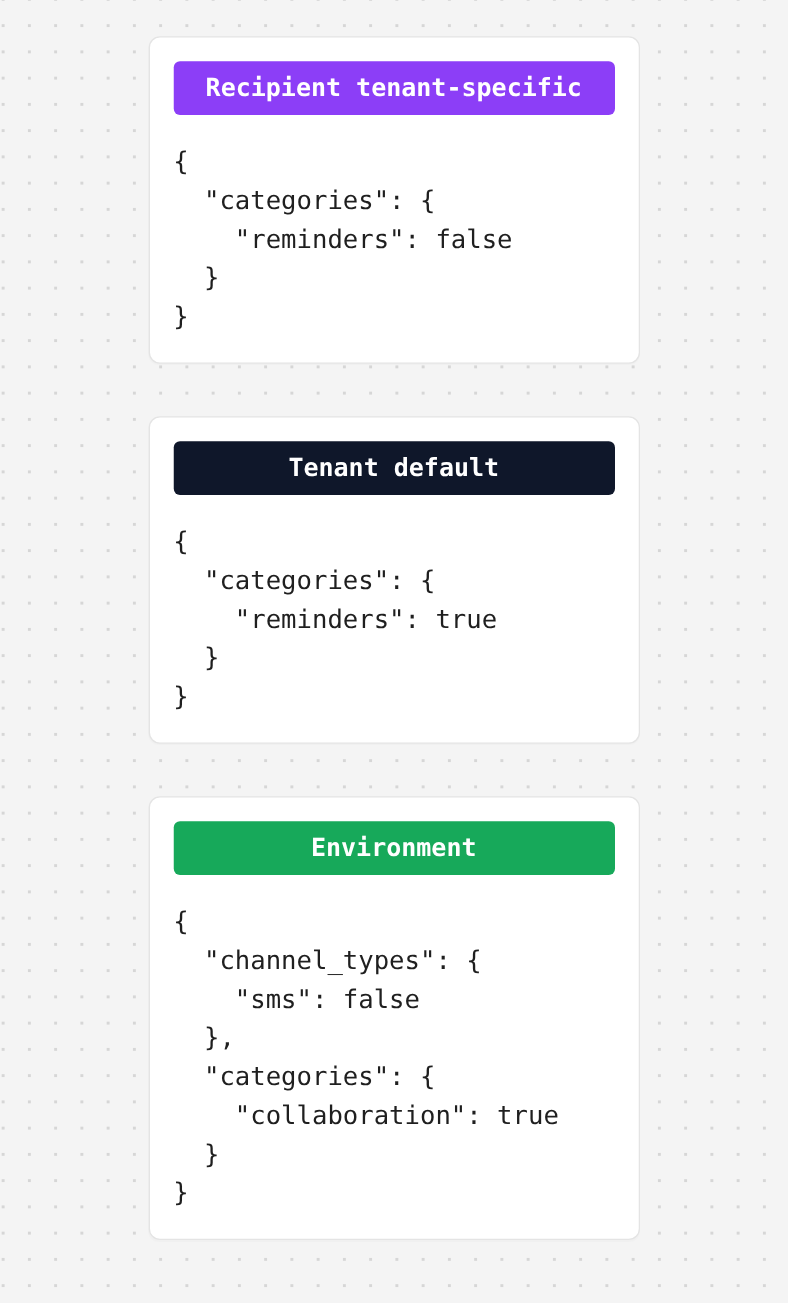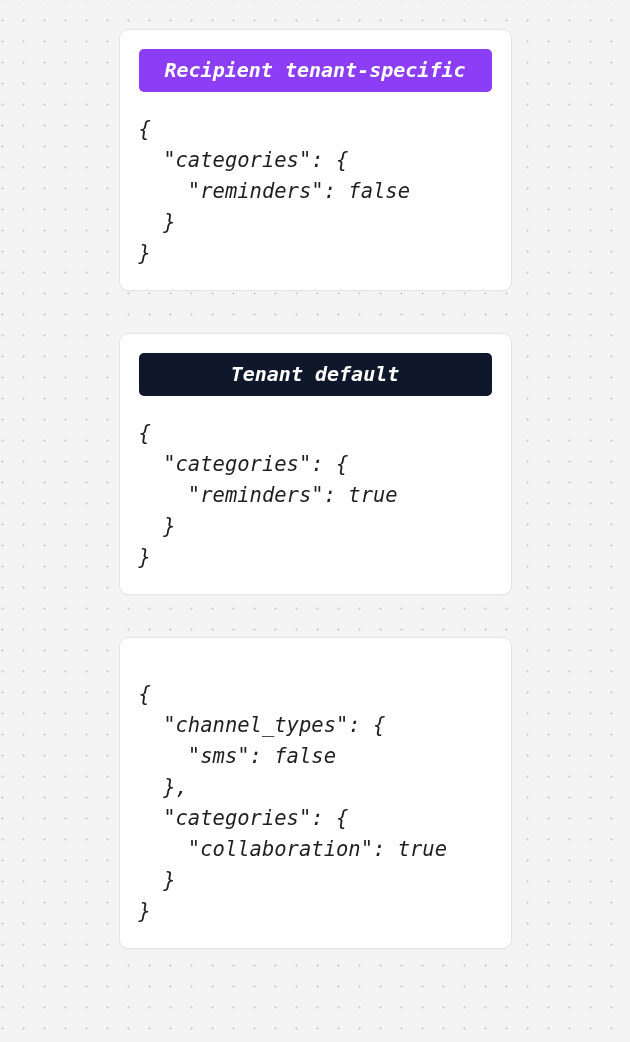--- a/index.html
+++ b/index.html
@@ -34,21 +34,20 @@
 
   .card {
     width: 393px;
     box-sizing: border-box;
     background: #ffffff;
     border: 1px solid #e4e4e4;
     border-radius: 9px;
     padding: 19px 19px 21px 19px;
     margin-bottom: 42px;
     box-shadow: 0 1px 1px rgba(0, 0, 0, 0.02);
-    font-style: italic;
   }
 
   .card-header {
     height: 43px;
     border-radius: 5px;
     display: flex;
     align-items: center;
     justify-content: center;
     color: #ffffff;
     font-family: "DejaVu Sans Mono", "Liberation Mono", monospace;
@@ -92,20 +91,21 @@
   <div class="card">
     <div class="card-header blue">Tenant default</div>
     <pre class="card-body">{
   "categories": {
     "reminders": true
   }
 }</pre>
   </div>
 
   <div class="card">
+    <div class="card-header green">Environment</div>
     <pre class="card-body">{
   "channel_types": {
     "sms": false
   },
   "categories": {
     "collaboration": true
   }
 }</pre>
   </div>
 

